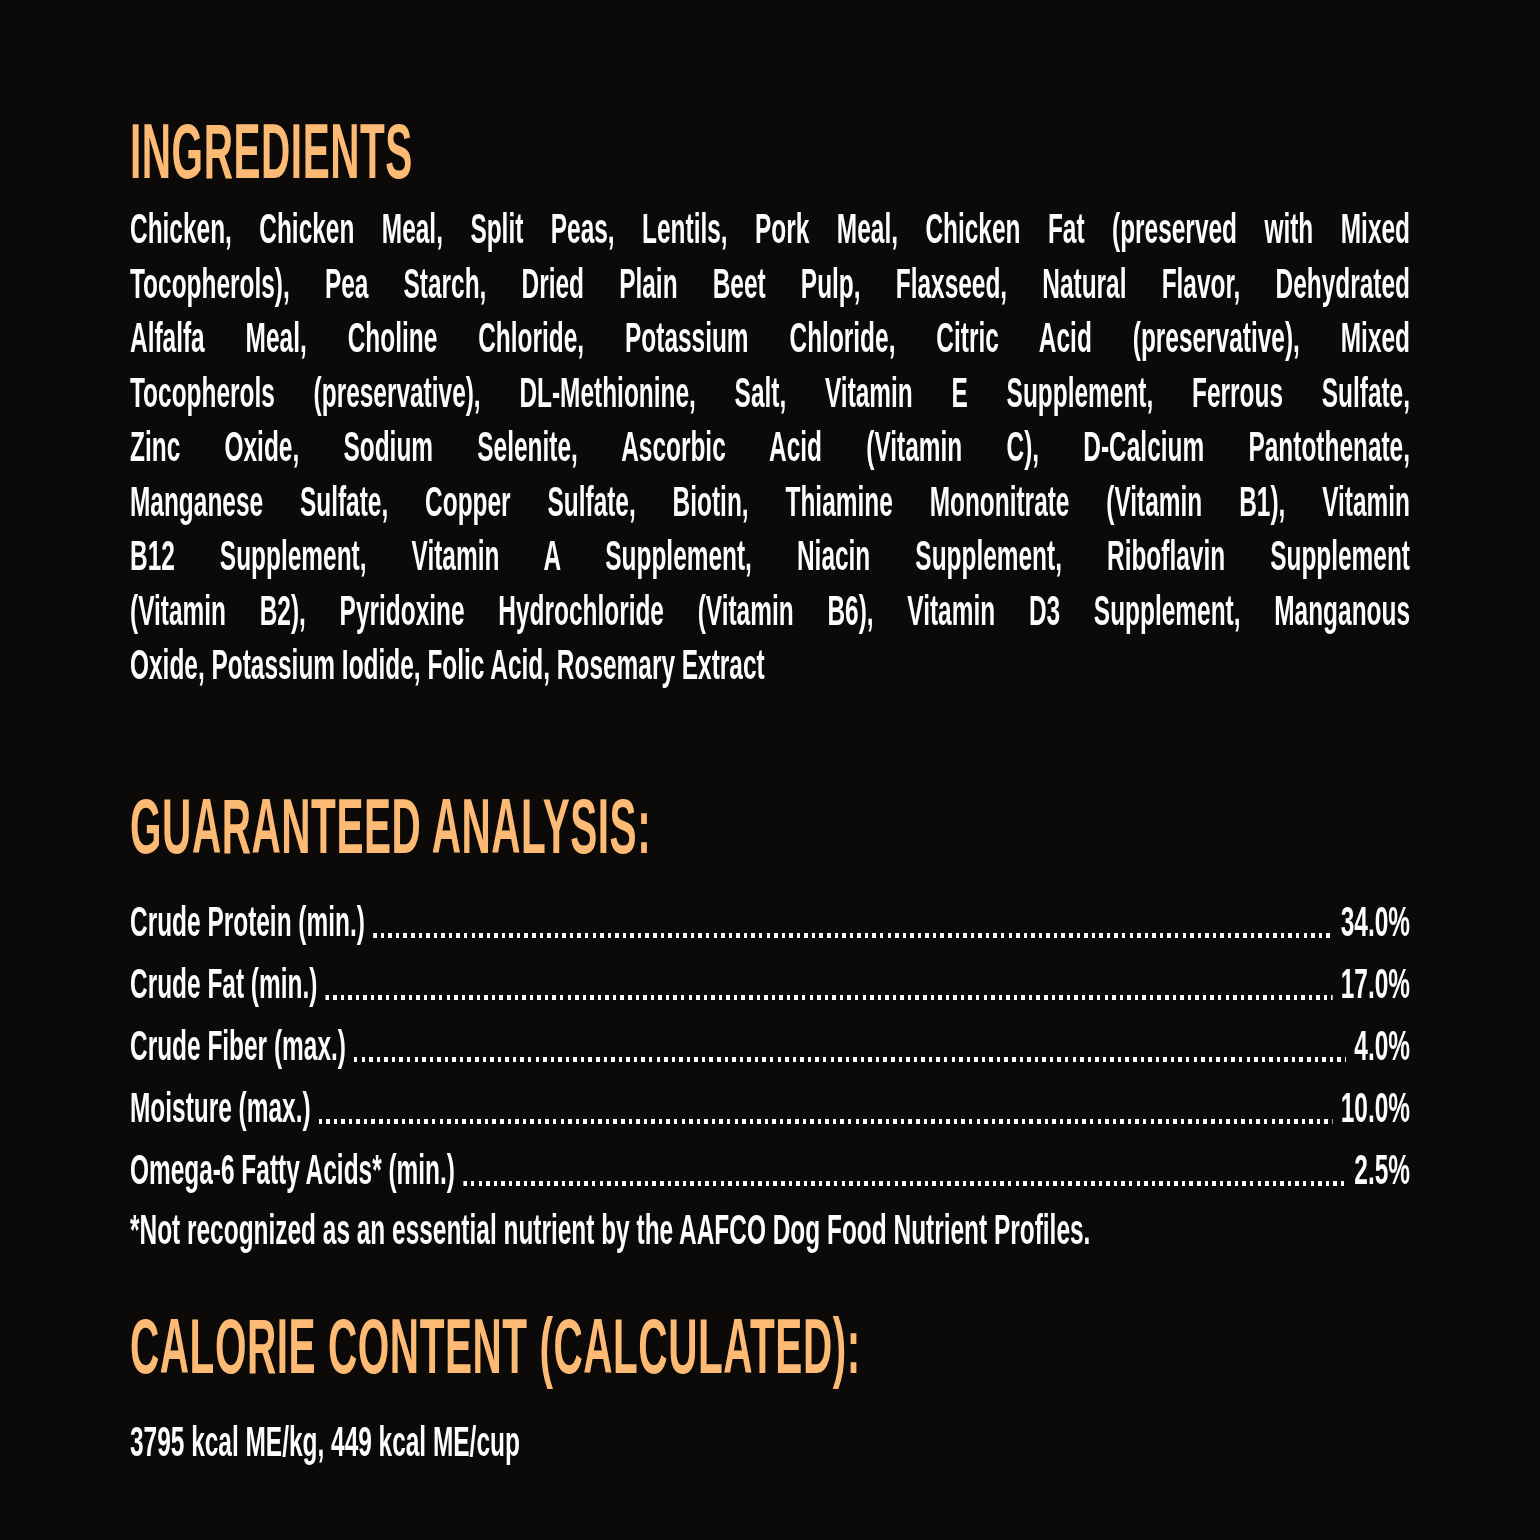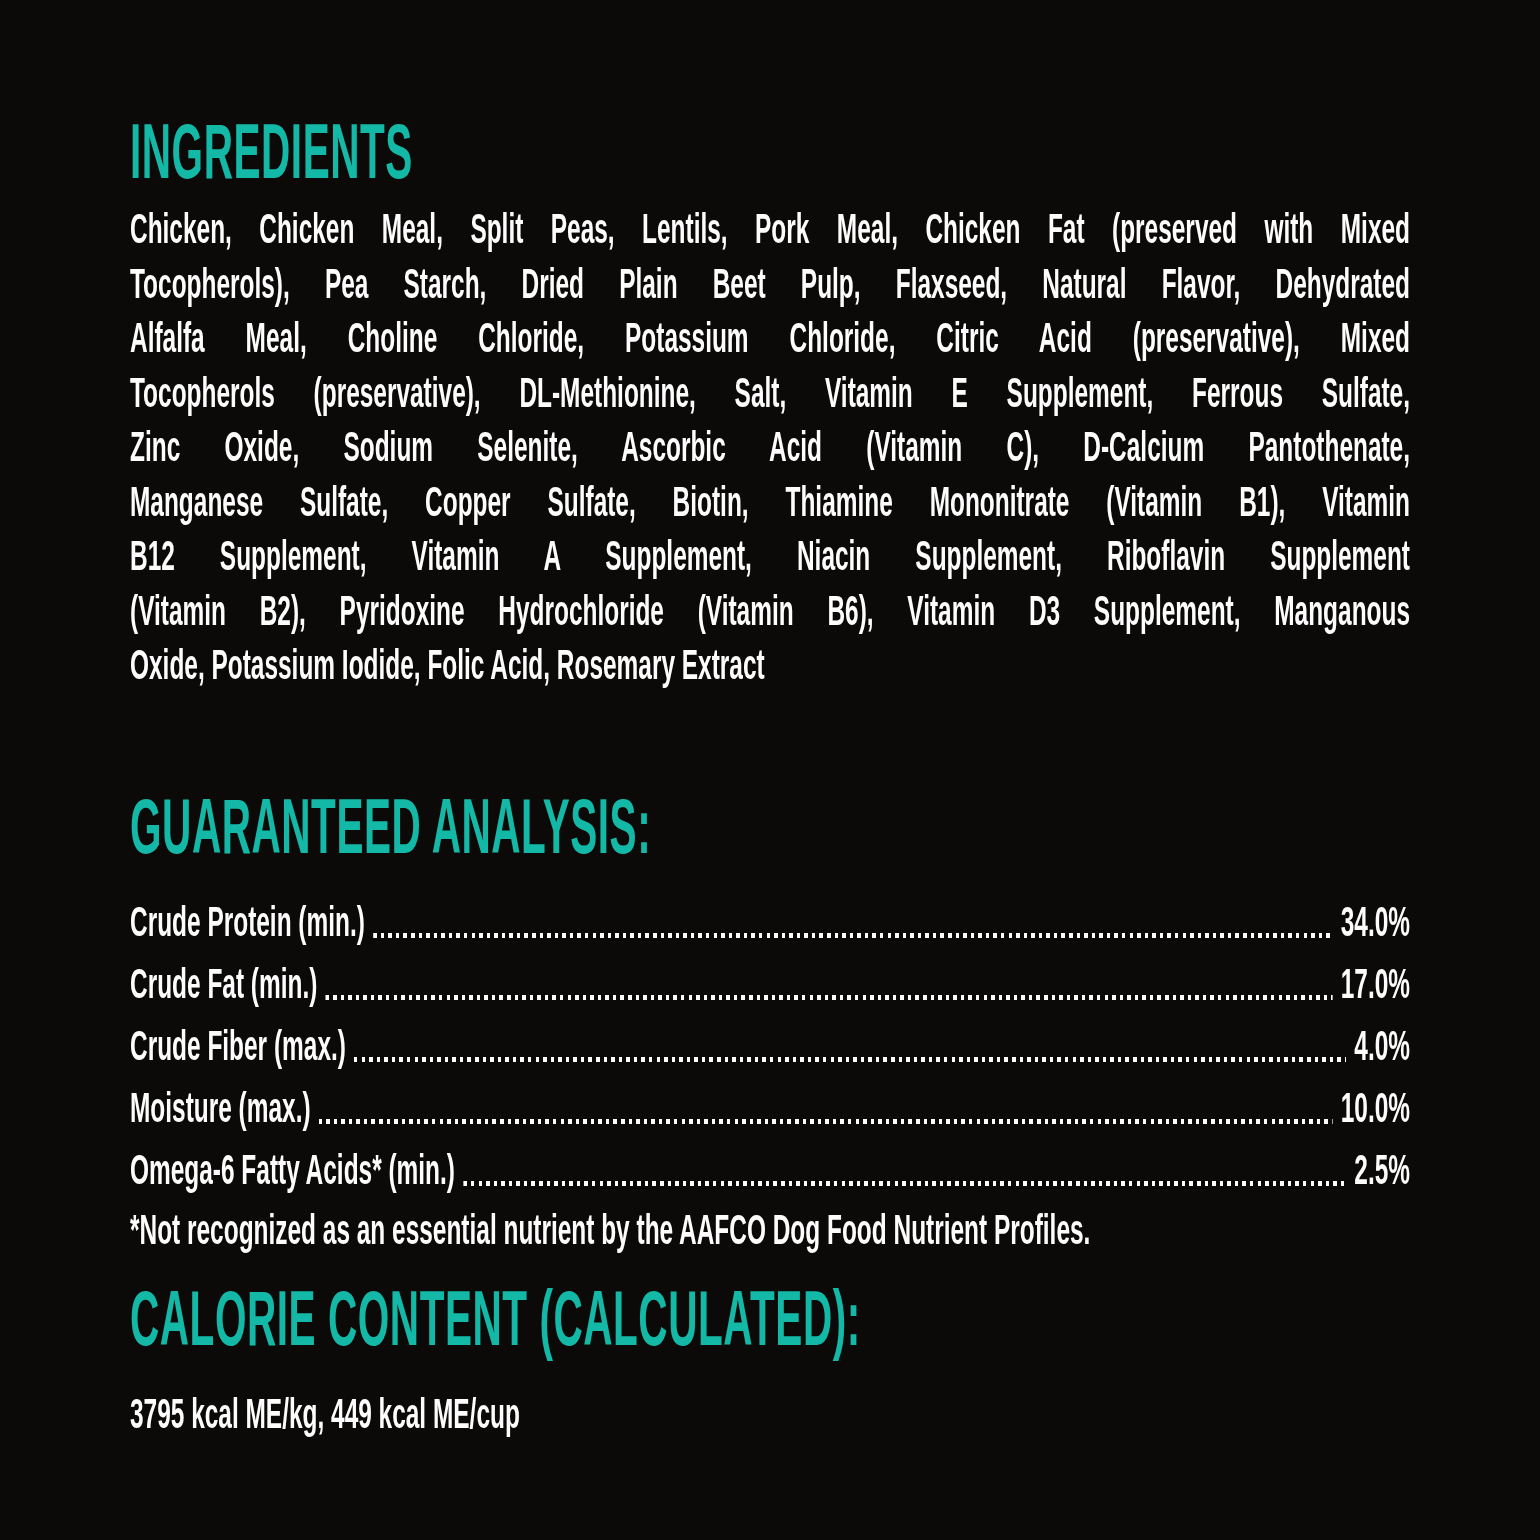--- a/index.html
+++ b/index.html
@@ -9,21 +9,21 @@
     -webkit-font-smoothing:antialiased;
   }
   .page{
     position:relative;width:1540px;height:1540px;
     padding:112px 130px 0 130px;box-sizing:border-box;
     background:#0c0a08;color:#ffffff;
   }
   
   .heading{
     height:78px;line-height:78px;font-size:78px;font-weight:bold;
-    color:#14b8a6;white-space:nowrap;letter-spacing:1px;
+    color:#fdba74;white-space:nowrap;letter-spacing:1px;
   }
   .heading .hx{
     display:inline-block;transform:scaleX(0.52);transform-origin:left center;
   }
   
   .condense{
     width:2200px;transform:scaleX(0.58182);transform-origin:top left;
   }
   .ing-line{
     font-size:42px;line-height:54.5px;font-weight:bold;color:#fdfdfd;
@@ -42,21 +42,21 @@
     flex:1;height:5px;margin:0 14px 7px 14px;
     background-image:repeating-linear-gradient(to right,#fdfdfd 0 6px,transparent 6px 13px);
   }
   .footnote{
     margin-top:10px;font-size:42px;line-height:54px;font-weight:bold;color:#fdfdfd;
     white-space:nowrap;
   }
   
   .sec-ingredients-par{margin-top:12px;}
   .sec-ga-heading{margin-top:94px;}
-  .sec-cal-heading{margin-top:22px;}
+  .sec-cal-heading{margin-top:50px;}
   .cal-line{
     margin-top:30px;font-size:42px;line-height:54px;font-weight:bold;color:#fdfdfd;
     white-space:nowrap;
   }
 </style>
 </head>
 <body>
 
 <div class="page">
 

